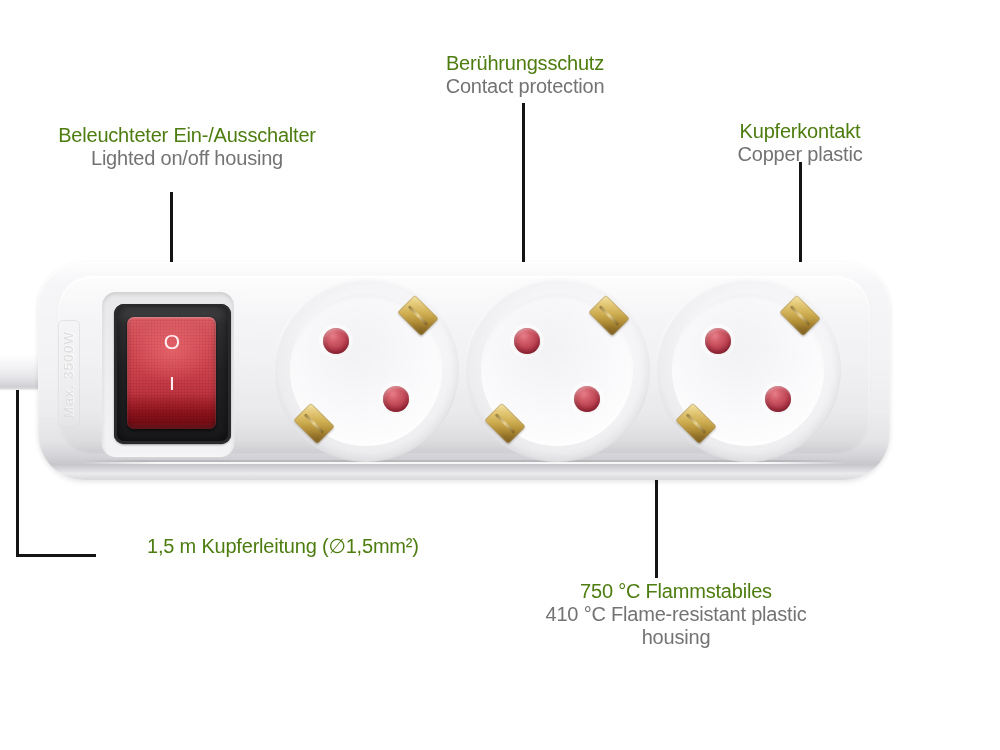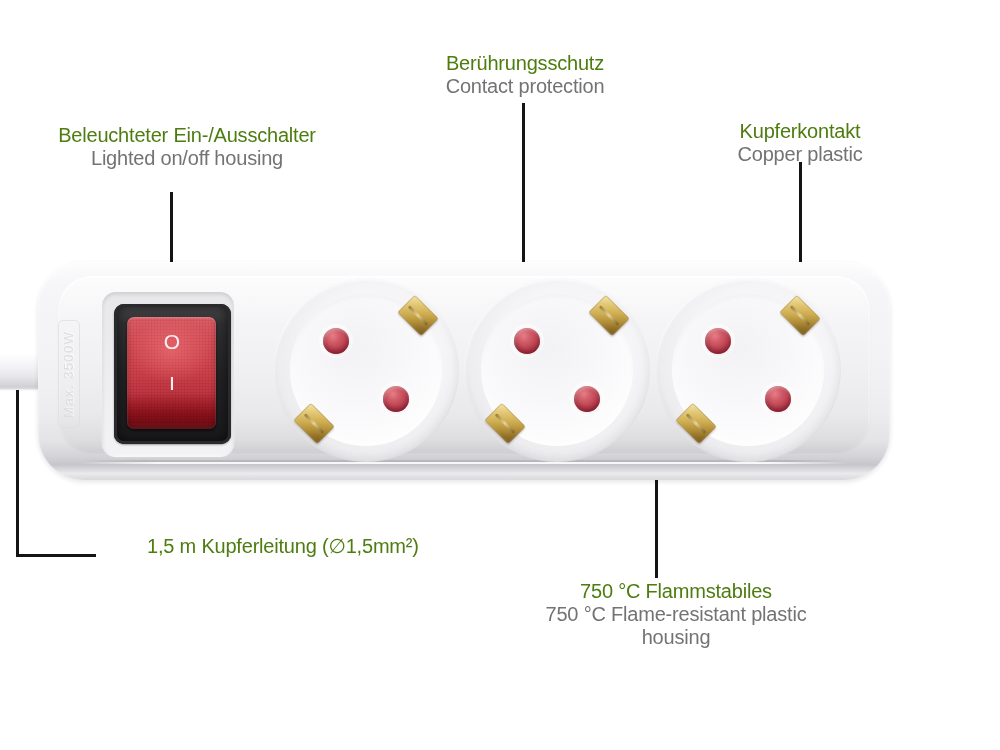--- a/index.html
+++ b/index.html
@@ -200,16 +200,16 @@
   </div>
   <div class="label label-copper">
     <span class="de">Kupferkontakt</span>
     <span class="en">Copper plastic</span>
   </div>
   <div class="label label-wire">
     <span class="de">1,5 m Kupferleitung (∅1,5mm²)</span>
   </div>
   <div class="label label-housing">
     <span class="de">750 °C Flammstabiles</span>
-    <span class="en">750 °C Flame-resistant plastic housing</span>
+    <span class="en">410 °C Flame-resistant plastic housing</span>
   </div>
 
 </div>
 
 </body></html>

